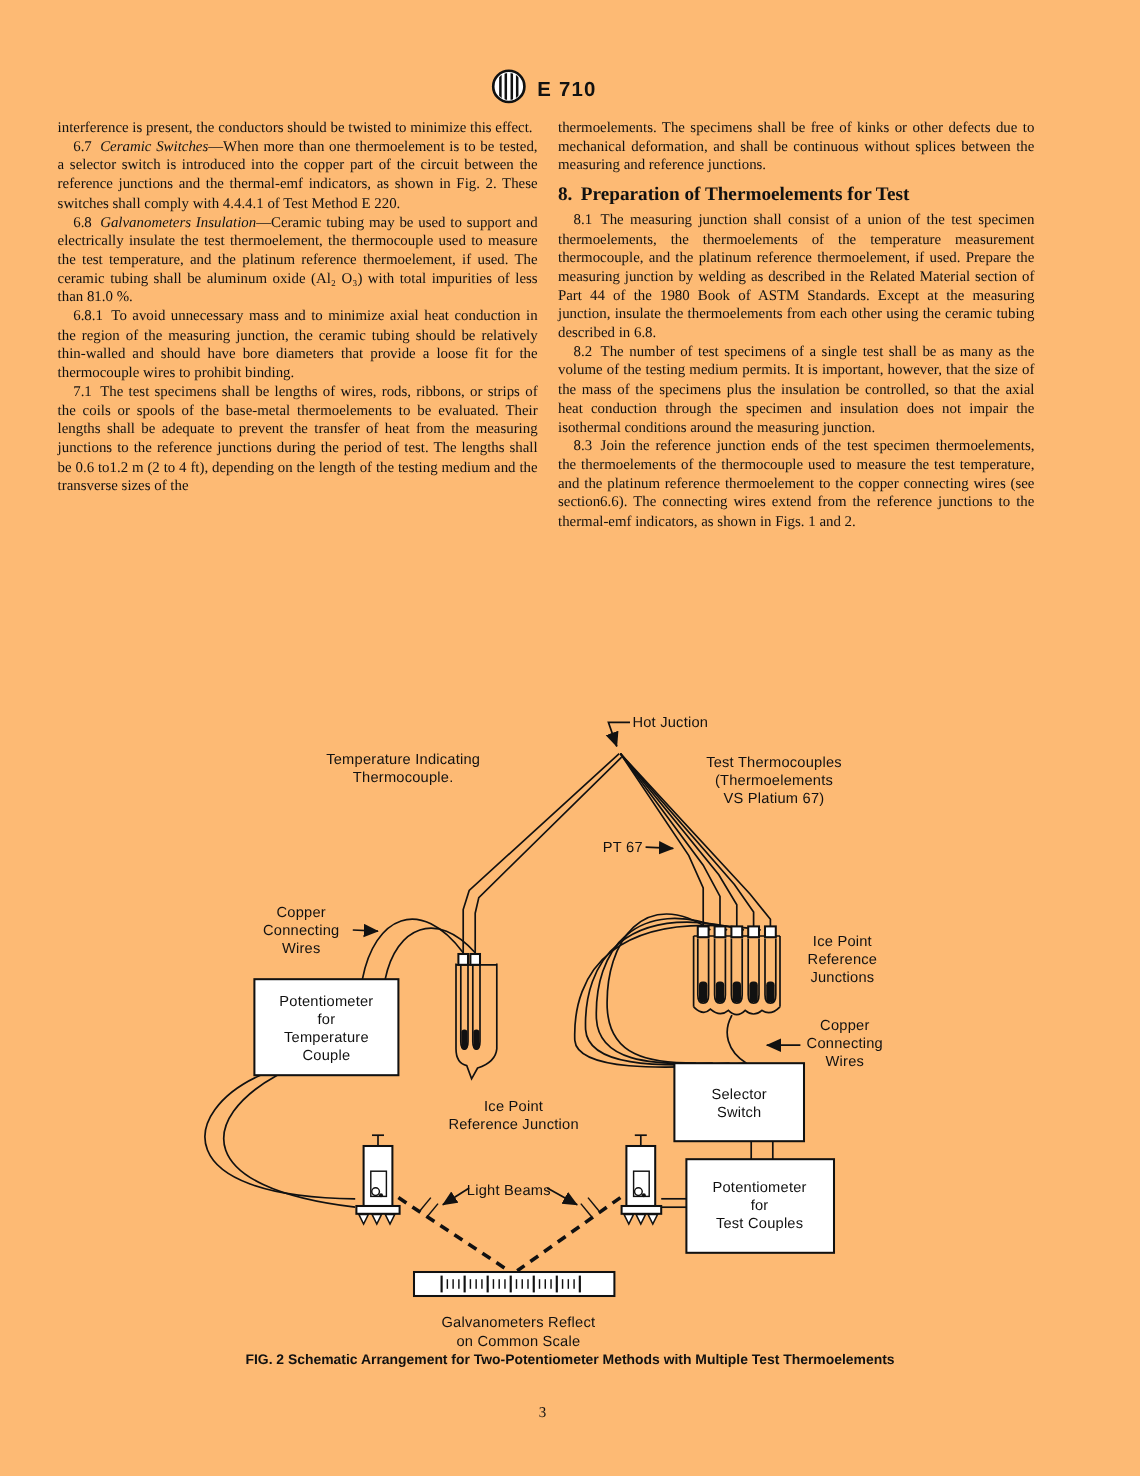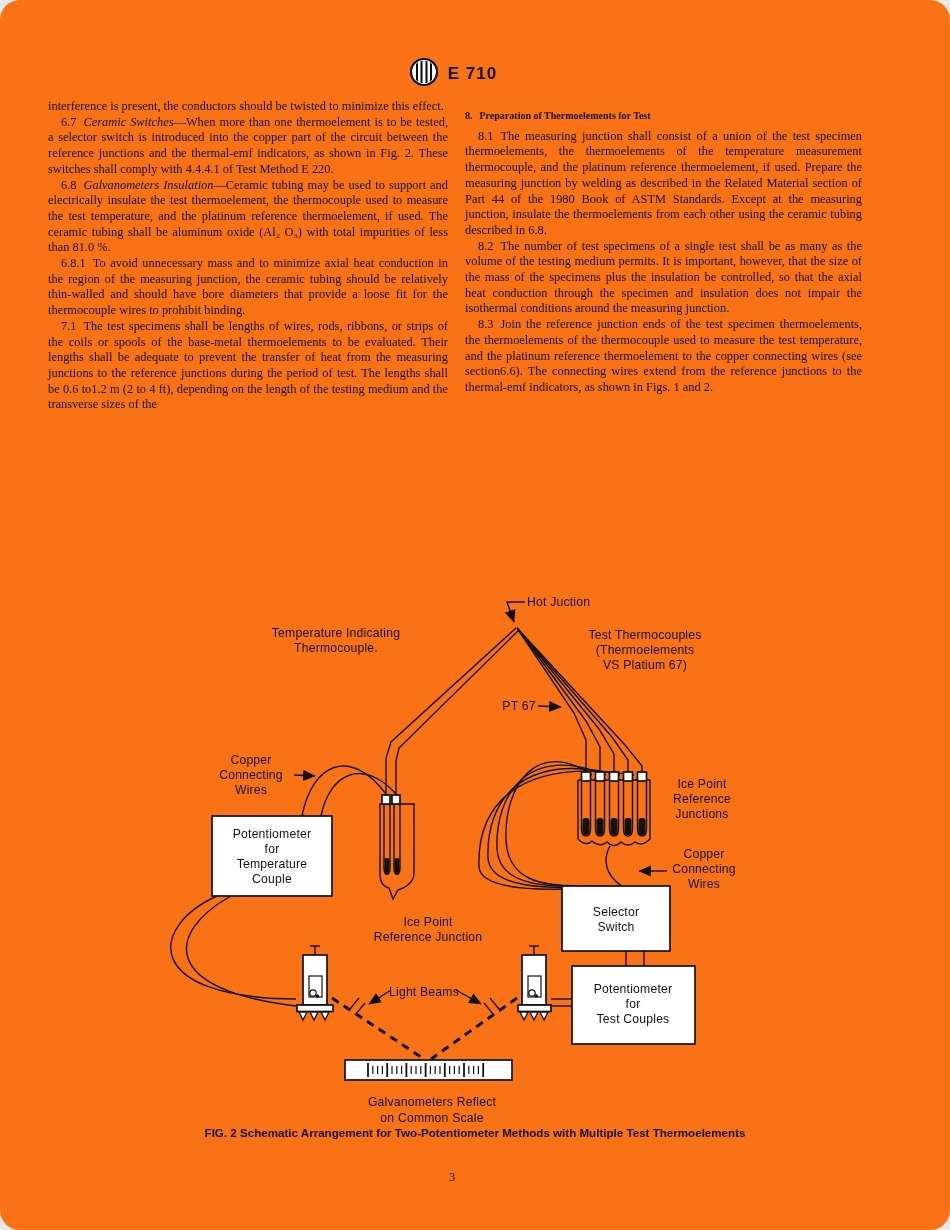--- a/index.html
+++ b/index.html
@@ -1,28 +1,28 @@
 <!DOCTYPE html>
 <html><head>
 <meta charset="utf-8">
 <style>
   html,body{margin:0;padding:0;background:#e8e8e8;}
-  .page{position:relative;width:950px;height:1230px;background:#f97316;margin:0 auto;
-        font-family:"Liberation Serif","DejaVu Serif",serif;color:#111;overflow:hidden;border-radius:20px;}
+  .page{position:relative;width:950px;height:1230px;background:#fdba74;margin:0 auto;
+        font-family:"Liberation Serif","DejaVu Serif",serif;color:#111;overflow:hidden;}
   
   .hdr{position:absolute;top:57px;left:0;width:906px;display:flex;align-items:center;justify-content:center;gap:9px;}
   .docnum{font-family:"Liberation Sans","DejaVu Sans",sans-serif;font-weight:bold;font-size:17px;letter-spacing:1px;}
   
   .cols{position:absolute;left:48px;top:99px;width:814px;display:grid;grid-template-columns:400px 397px;column-gap:17px;}
   .col{font-size:12.4px;line-height:15.7px;text-align:justify;}
   .col p{margin:0;font-family:Liberation Serif, serif;}
   .para{text-indent:13px;}
   .num{margin-right:7px;}
   .hnum{margin-right:7px;}
-  h3{font-size:10px;margin:9px 0 5px 0;font-family:"Liberation Serif","DejaVu Serif",serif;}
+  h3{font-size:16px;margin:9px 0 5px 0;font-family:"Liberation Serif","DejaVu Serif",serif;}
   
   .fig{position:absolute;left:0;top:588px;width:882px;height:562px;}
   .figtext{font-family:"Liberation Sans","DejaVu Sans",sans-serif;font-size:12.2px;letter-spacing:.2px;fill:#111;}
   .figcap{font-family:"Liberation Sans","DejaVu Sans",sans-serif;font-size:11.6px;font-weight:bold;fill:#111;}
   .ln{stroke:#111;stroke-width:1.4;fill:none;}
   .bx{stroke:#111;stroke-width:1.7;fill:#fff;}
   .beam{stroke:#111;stroke-width:3;fill:none;stroke-dasharray:8 6;}
   .thin{stroke:#111;stroke-width:1.2;fill:none;}
   .pageno{position:absolute;left:0;top:1170px;width:904px;text-align:center;font-size:12.5px;}
 </style>
@@ -51,20 +51,21 @@
 
   <div class="cols">
     <div class="col">
       <p>interference is present, the conductors should be twisted to minimize this effect.</p>
       <p class="para"><span class="num">6.7</span><i>Ceramic Switches</i><span>—When more than one thermoelement is to be tested, a selector switch is introduced into the copper part of the circuit between the reference junctions and the thermal-emf indicators, as shown in Fig. 2. These switches shall comply with 4.4.4.1 of Test Method E 220.</span></p>
       <p class="para"><span class="num">6.8</span><i>Galvanometers Insulation</i><span>—Ceramic tubing may be used to support and electrically insulate the test thermoelement, the thermocouple used to measure the test temperature, and the platinum reference thermoelement, if used. The ceramic tubing shall be aluminum oxide (Al₂ O₃) with total impurities of less than 81.0 %.</span></p>
       <p class="para"><span class="num">6.8.1</span><span>To avoid unnecessary mass and to minimize axial heat conduction in the region of the measuring junction, the ceramic tubing should be relatively thin-walled and should have bore diameters that provide a loose fit for the thermocouple wires to prohibit binding.</span></p>
       <p class="para"><span class="num">7.1</span><span>The test specimens shall be lengths of wires, rods, ribbons, or strips of the coils or spools of the base-metal thermoelements to be evaluated. Their lengths shall be adequate to prevent the transfer of heat from the measuring junctions to the reference junctions during the period of test. The lengths shall be 0.6 to1.2 m (2 to 4 ft), depending on the length of the testing medium and the transverse sizes of the</span></p>
     </div>
     <div class="col">
+      <p>thermoelements. The specimens shall be free of kinks or other defects due to mechanical deformation, and shall be continuous without splices between the measuring and reference junctions.</p>
       <h3><span class="hnum">8.</span><span>Preparation of Thermoelements for Test</span></h3>
       <p class="para"><span class="num">8.1</span><span>The measuring junction shall consist of a union of the test specimen thermoelements, the thermoelements of the temperature measurement thermocouple, and the platinum reference thermoelement, if used. Prepare the measuring junction by welding as described in the Related Material section of Part 44 of the 1980 Book of ASTM Standards. Except at the measuring junction, insulate the thermoelements from each other using the ceramic tubing described in 6.8.</span></p>
       <p class="para"><span class="num">8.2</span><span>The number of test specimens of a single test shall be as many as the volume of the testing medium permits. It is important, however, that the size of the mass of the specimens plus the insulation be controlled, so that the axial heat conduction through the specimen and insulation does not impair the isothermal conditions around the measuring junction.</span></p>
       <p class="para"><span class="num">8.3</span><span>Join the reference junction ends of the test specimen thermoelements, the thermoelements of the thermocouple used to measure the test temperature, and the platinum reference thermoelement to the copper connecting wires (see section6.6). The connecting wires extend from the reference junctions to the thermal-emf indicators, as shown in Figs. 1 and 2.</span></p>
     </div>
   </div>
 
   <div class="fig">
   <svg width="950" height="562" viewBox="0 0 950 562">
     <defs>

